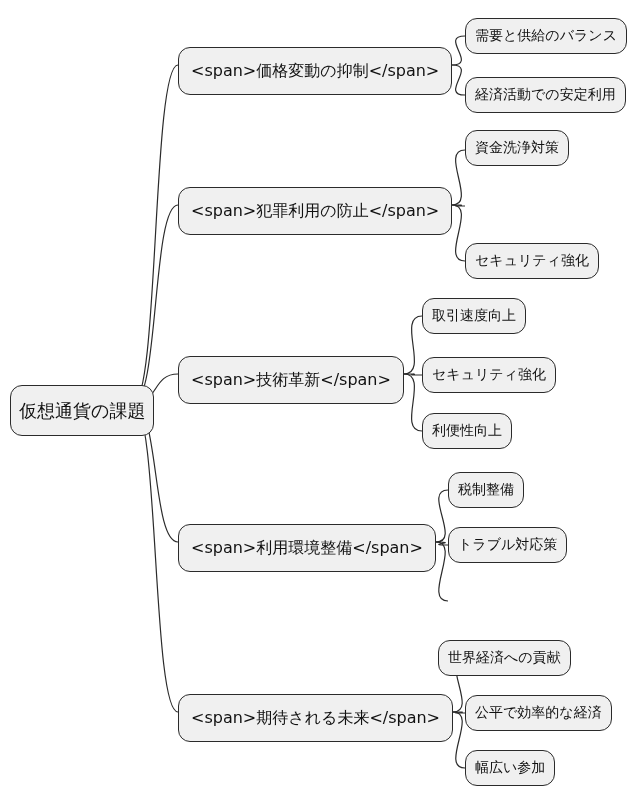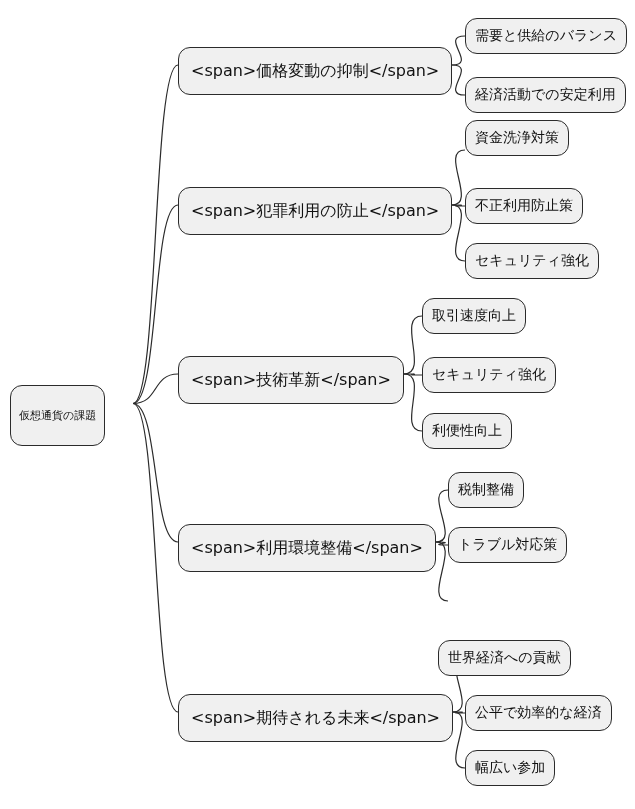--- a/index.html
+++ b/index.html
@@ -30,21 +30,21 @@
     position: absolute;
     box-sizing: border-box;
     background: #f0f0f0;
     border: 1.5px solid #2b2b2b;
     border-radius: 12px;
     color: #111111;
     white-space: nowrap;
     line-height: 1.4;
     display: inline-block;
   }
-  .root   { font-size: 11px; padding: 22px 8px;  }
+  .root   { font-size: 18px; padding: 12px 8px;  }
   .branch { font-size: 16px; padding: 12px 12px; }
   .leaf   { font-size: 14px; padding: 7px 9px;  }
 </style>
 </head>
 <body>
 
 <div class="canvas">
   <svg class="edges" id="edges" width="635" height="809">
       <path d="M 133 403.5 C 159 403.5 152 65 178 65" class="edge"></path>
       <path d="M 452 65 C 478 65 439 36 465 36" class="edge"></path>
@@ -67,22 +67,21 @@
       <path d="M 453 712 C 479 712 439 768 465 768" class="edge"></path>
     </svg>
 
   <div class="node root" id="nroot" style="left:10px; top:385px">仮想通貨の課題</div>
 
   <div class="node branch" id="b0" style="left:178px; top:47px">&lt;span&gt;価格変動の抑制&lt;/span&gt;</div>
   <div class="node leaf" id="b0c0" style="left:465px; top:18px">需要と供給のバランス</div>
   <div class="node leaf" id="b0c1" style="left:465px; top:77px">経済活動での安定利用</div>
 
   <div class="node branch" id="b1" style="left:178px; top:187px">&lt;span&gt;犯罪利用の防止&lt;/span&gt;</div>
-  <div class="node leaf" id="b1c0" style="left:465px; top:120px">資金洗浄対策</div>
-  <div class="node leaf" id="b1c1" style="left:465px; top:188px">不正利用防止策</div>
+  <div class="node leaf" id="b1c0" style="left:465px; top:130px">資金洗浄対策</div>
   <div class="node leaf" id="b1c2" style="left:465px; top:243px">セキュリティ強化</div>
 
   <div class="node branch" id="b2" style="left:178px; top:356px">&lt;span&gt;技術革新&lt;/span&gt;</div>
   <div class="node leaf" id="b2c0" style="left:422px; top:298px">取引速度向上</div>
   <div class="node leaf" id="b2c1" style="left:422px; top:357px">セキュリティ強化</div>
   <div class="node leaf" id="b2c2" style="left:422px; top:413px">利便性向上</div>
 
   <div class="node branch" id="b3" style="left:178px; top:524px">&lt;span&gt;利用環境整備&lt;/span&gt;</div>
   <div class="node leaf" id="b3c1" style="left:448px; top:527px">トラブル対応策</div>
   <div class="node leaf" id="b3c0" style="left:448px; top:472px">税制整備</div>

